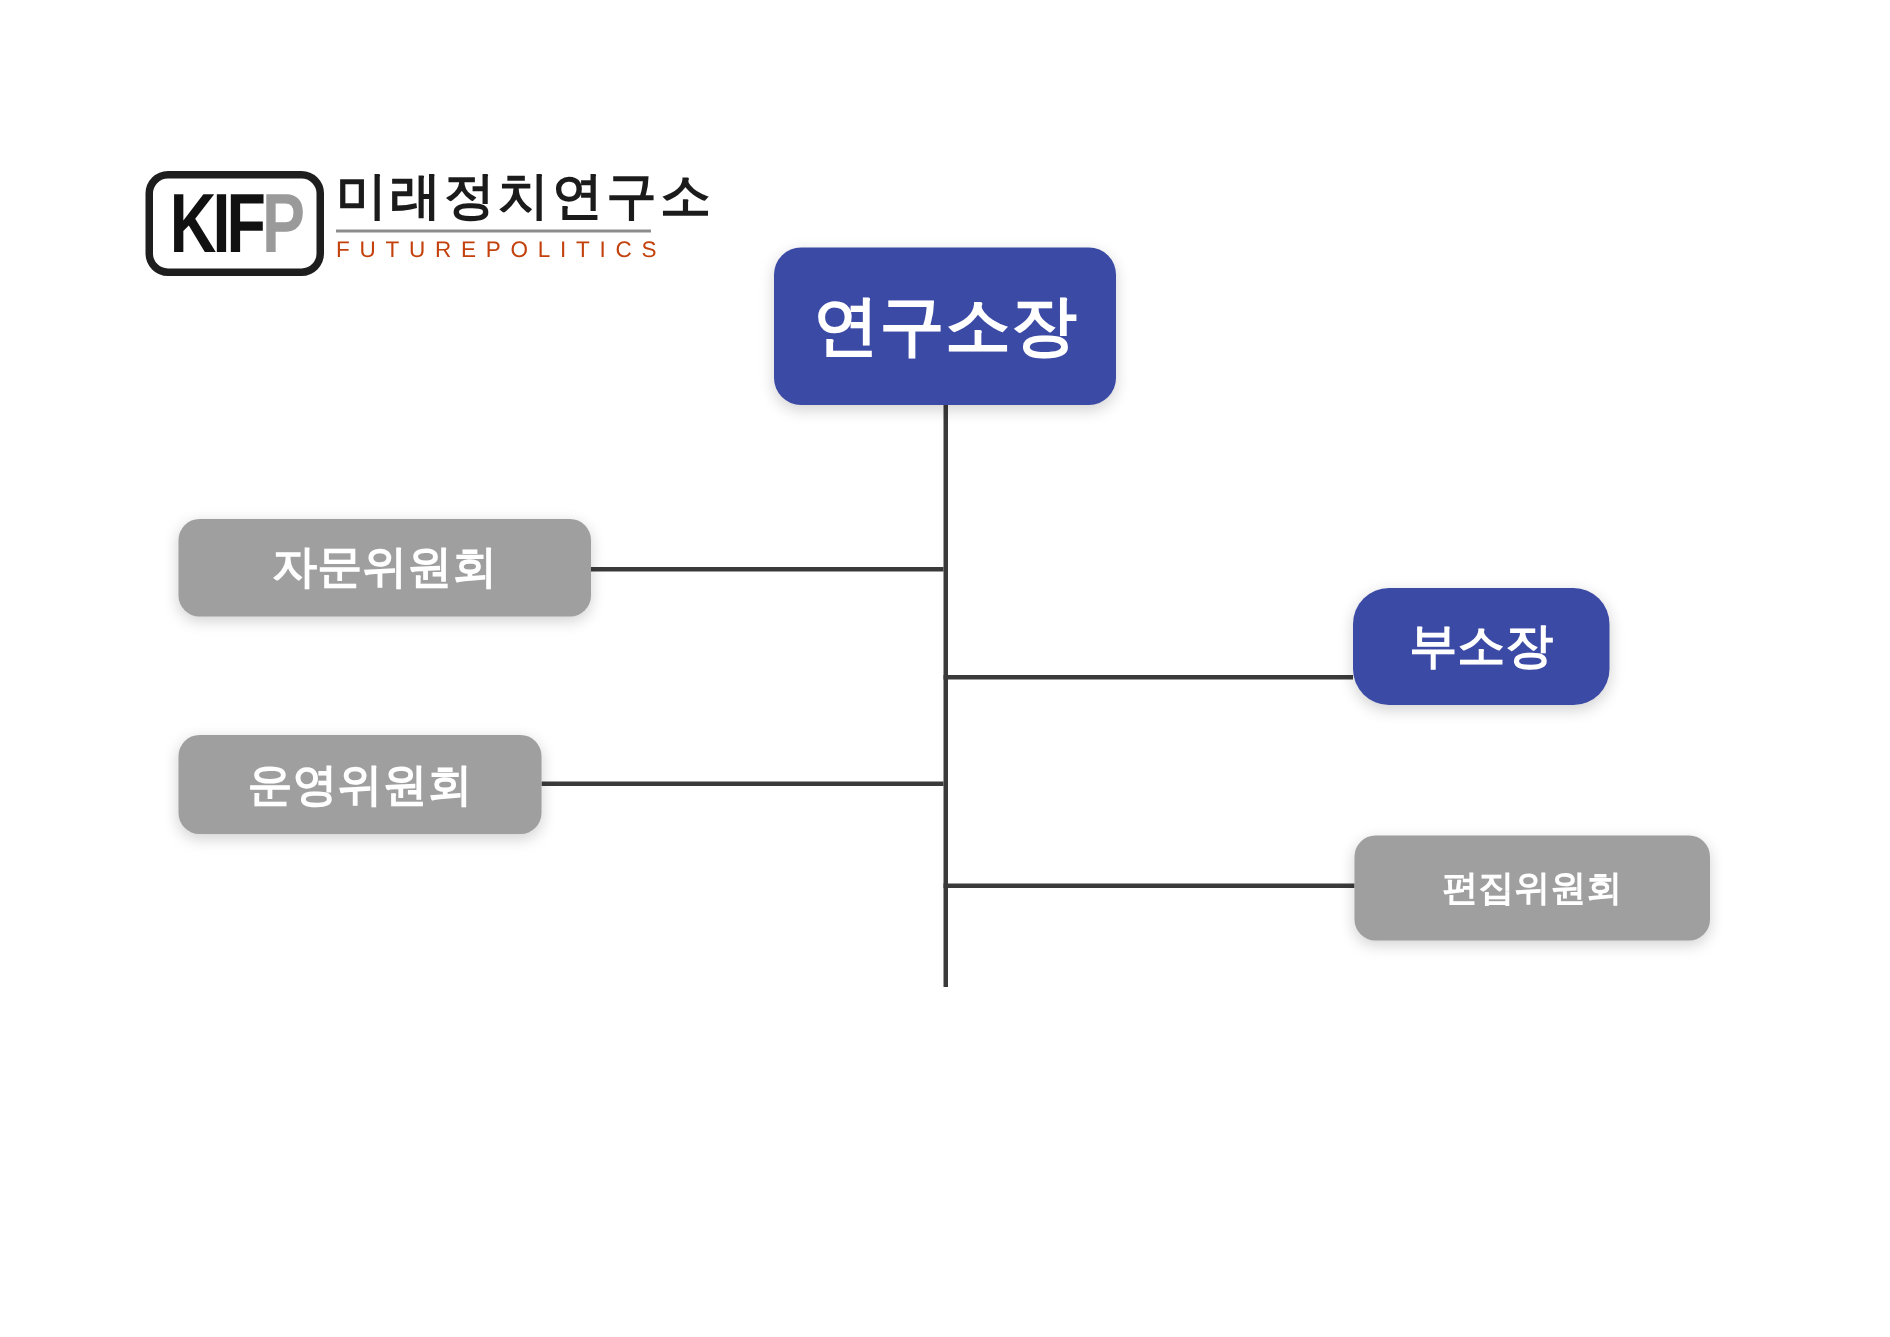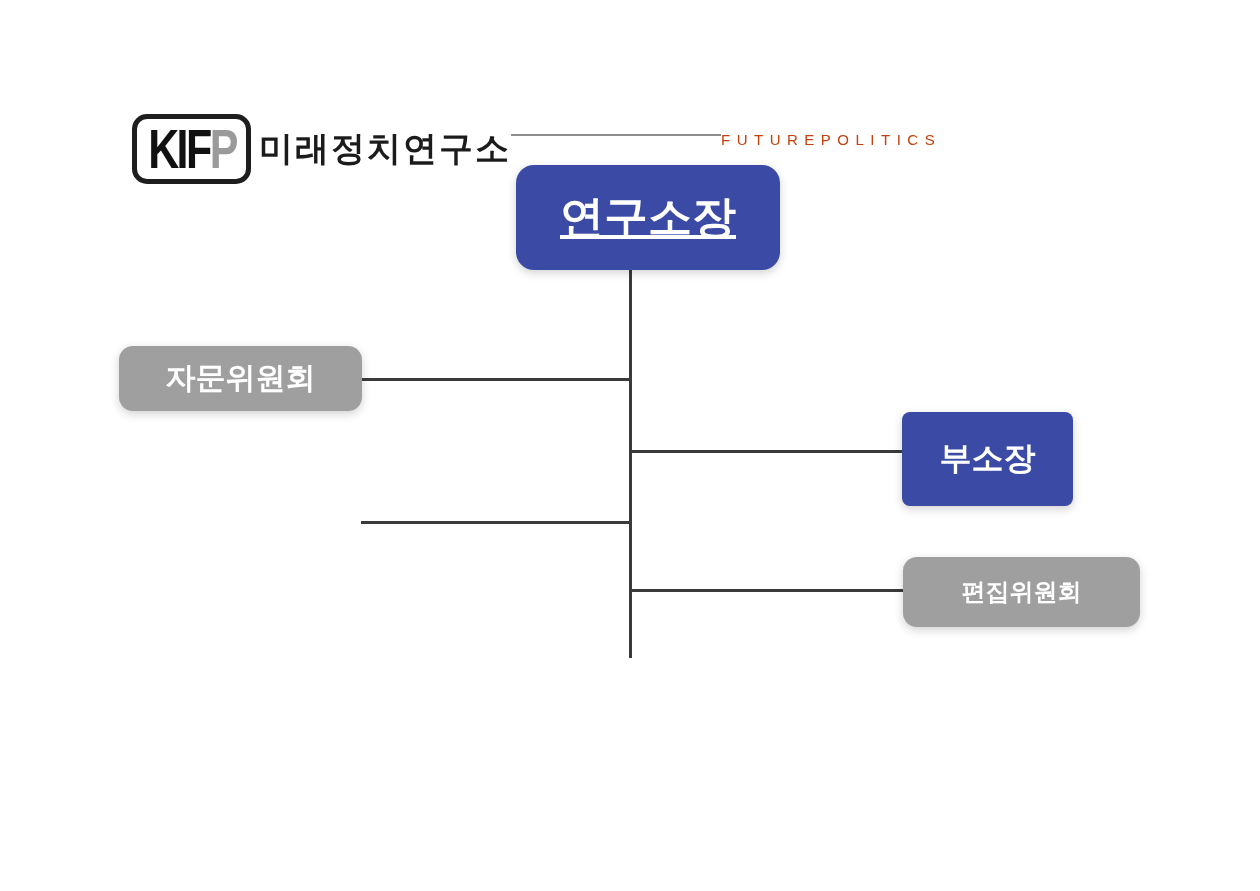--- a/index.html
+++ b/index.html
@@ -15,22 +15,21 @@
     background: #ffffff;
     overflow: hidden;
   }
 
   
   .logo {
     position: absolute;
     left: 97px;
     top: 114px;
     display: flex;
-    align-items: center;
-    margin-left: 35px;
+    align-items: flex-start;
   }
   .logo-badge {
     box-sizing: border-box;
     width: 119px;
     height: 70px;
     border: 5px solid #1e1e1e;
     border-radius: 15px;
     display: flex;
     align-items: center;
     justify-content: center;
@@ -42,21 +41,21 @@
     line-height: 1;
     letter-spacing: -3px;
     transform: scale(0.86, 1.12);
     color: #111111;
     white-space: nowrap;
   }
   .logo-badge-text .p-gray { color: #9a9a9a; }
   .logo-wordmark {
     margin-left: 8px;
     display: flex;
-    flex-direction: row;
+    flex-direction: column;
   }
   .logo-ko {
     font-size: 34px;
     font-weight: 600;
     color: #1b1b1b;
     letter-spacing: 2px;
     line-height: 1.05;
     white-space: nowrap;
   }
   .logo-divider {
@@ -83,35 +82,34 @@
     color: #ffffff;
     font-weight: bold;
     box-shadow: 0 3px 10px rgba(0,0,0,0.18);
     white-space: nowrap;
   }
   .node.blue { background: #3b4aa5; }
   .node.gray { background: #9f9f9f; }
 
   .node-director {
     left: 516px; top: 165px;
-    width: 264px; height: 105px;
+    width: 228px; height: 105px;
     border-radius: 18px;
     font-size: 44px;
-    text-decoration: underline;
   }
   .node-advisory {
     left: 119px; top: 346px;
-    width: 243px; height: 65px;
+    width: 275px; height: 65px;
     border-radius: 14px;
     font-size: 30px;
   }
   .node-deputy {
-    left: 902px; top: 412px;
-    width: 171px; height: 94px;
-    border-radius: 8px;
+    left: 902px; top: 392px;
+    width: 171px; height: 78px;
+    border-radius: 24px;
     font-size: 32px;
   }
   .node-steering {
     left: 119px; top: 490px;
     width: 242px; height: 66px;
     border-radius: 14px;
     font-size: 30px;
   }
   .node-editorial {
     left: 903px; top: 557px;
@@ -155,15 +153,16 @@
 
   <div class="line line-vertical"></div>
   <div class="line line-advisory"></div>
   <div class="line line-deputy"></div>
   <div class="line line-steering"></div>
   <div class="line line-editorial"></div>
 
   <div class="node blue node-director">연구소장</div>
   <div class="node gray node-advisory">자문위원회</div>
   <div class="node blue node-deputy">부소장</div>
+  <div class="node gray node-steering">운영위원회</div>
   <div class="node gray node-editorial">편집위원회</div>
 
 </div>
 
 </body></html>

